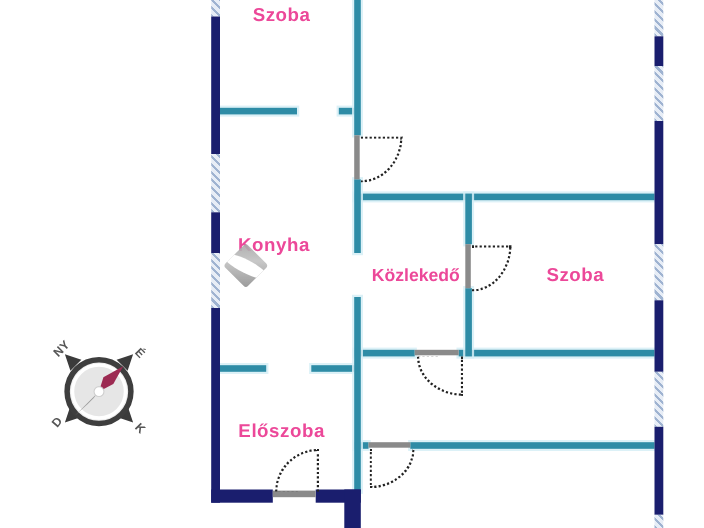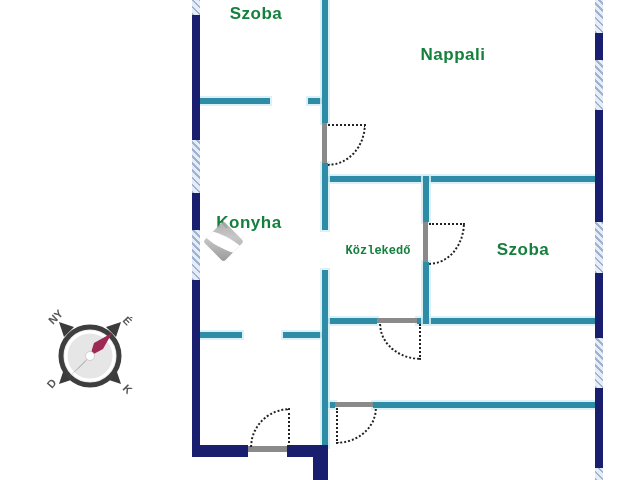--- a/index.html
+++ b/index.html
@@ -11,23 +11,23 @@
   .nvy{position:absolute;background:#1a1e6e;}
   
   .win{position:absolute;background:repeating-linear-gradient(45deg,#9fb3d1 0 2px,#e7edf6 2px 5px);}
   
   .jamb{position:absolute;background:#8a8a8a;}
   
   .arc{position:absolute;background:transparent;border:0 dotted #222;}
   .arc-br{border-bottom-right-radius:100% 100%;}
   .arc-bl{border-bottom-left-radius:100% 100%;}
   .arc-tl{border-top-left-radius:100% 100%;}
-  .lbl{position:absolute;transform:translate(-50%,-50%);font-weight:bold;color:#15803d;
+  .lbl{position:absolute;transform:translate(-50%,-50%);font-weight:bold;color:#ec4899;
        font-size:17px;white-space:nowrap;letter-spacing:.5px;}
-  .lbl.small{font-size:12px;letter-spacing:0;font-family:Liberation Mono, monospace;}
+  .lbl.small{font-size:16px;letter-spacing:0;}
   .wm-text{position:absolute;left:253px;top:219px;font-family:"Liberation Serif", serif;
        font-variant:small-caps;font-size:34px;line-height:36px;color:#bdbdbd;opacity:.85;
        letter-spacing:2px;white-space:nowrap;}
   .wm-diamond{position:absolute;left:209px;top:227px;width:29px;height:29px;
        transform:rotate(45deg);border-radius:3px;overflow:hidden;opacity:.9;
        background:linear-gradient(135deg,#a6a6a6 0%,#c2c2c2 40%,#8f8f8f 100%);}
   .wm-swoosh{position:absolute;left:-8px;top:9px;width:46px;height:12px;background:#ffffff;
        border-radius:50%;transform:rotate(-18deg);}
   .compass{position:absolute;left:40px;top:303px;width:100px;height:100px;}
 </style>
@@ -78,24 +78,24 @@
   <div class="jamb" style="left:335px;top:402px;width:38px;height:5px"></div>
   <div class="jamb" style="left:248px;top:446px;width:39px;height:6px"></div>
 
   <div class="arc arc-br" style="left:328px;top:124px;width:36px;height:38px;border-width:2px 2px 2px 0;"></div>
   <div class="arc arc-br" style="left:429px;top:223px;width:34px;height:38px;border-width:2px 2px 2px 0;"></div>
   <div class="arc arc-bl" style="left:379px;top:324px;width:38px;height:34px;border-width:0 2px 2px 2px;"></div>
   <div class="arc arc-br" style="left:336px;top:408px;width:37px;height:34px;border-width:0 2px 2px 2px;"></div>
   <div class="arc arc-tl" style="left:250px;top:408px;width:36px;height:37px;border-width:2px 2px 0 2px;"></div>
 
   <div class="lbl" style="left:256px;top:14px;">Szoba</div>
-  <div class="lbl" style="left:453px;top:55px;">Nappali</div>
   <div class="lbl" style="left:249px;top:223px;">Konyha</div>
   <div class="lbl small" style="left:378px;top:251px;">Közlekedő</div>
   <div class="lbl" style="left:523px;top:250px;">Szoba</div>
+  <div class="lbl" style="left:256px;top:392px;">Előszoba</div>
 
   <div class="wm-diamond">
     <div class="wm-swoosh"></div>
   </div>
 
   <svg class="compass" viewBox="0 0 100 100">
 
     <polygon points="81,19 66,24 76,34" fill="#3b3b3b"></polygon>
     <polygon points="19,19 34,24 24,34" fill="#3b3b3b"></polygon>
     <polygon points="19,81 24,66 34,76" fill="#3b3b3b"></polygon>

